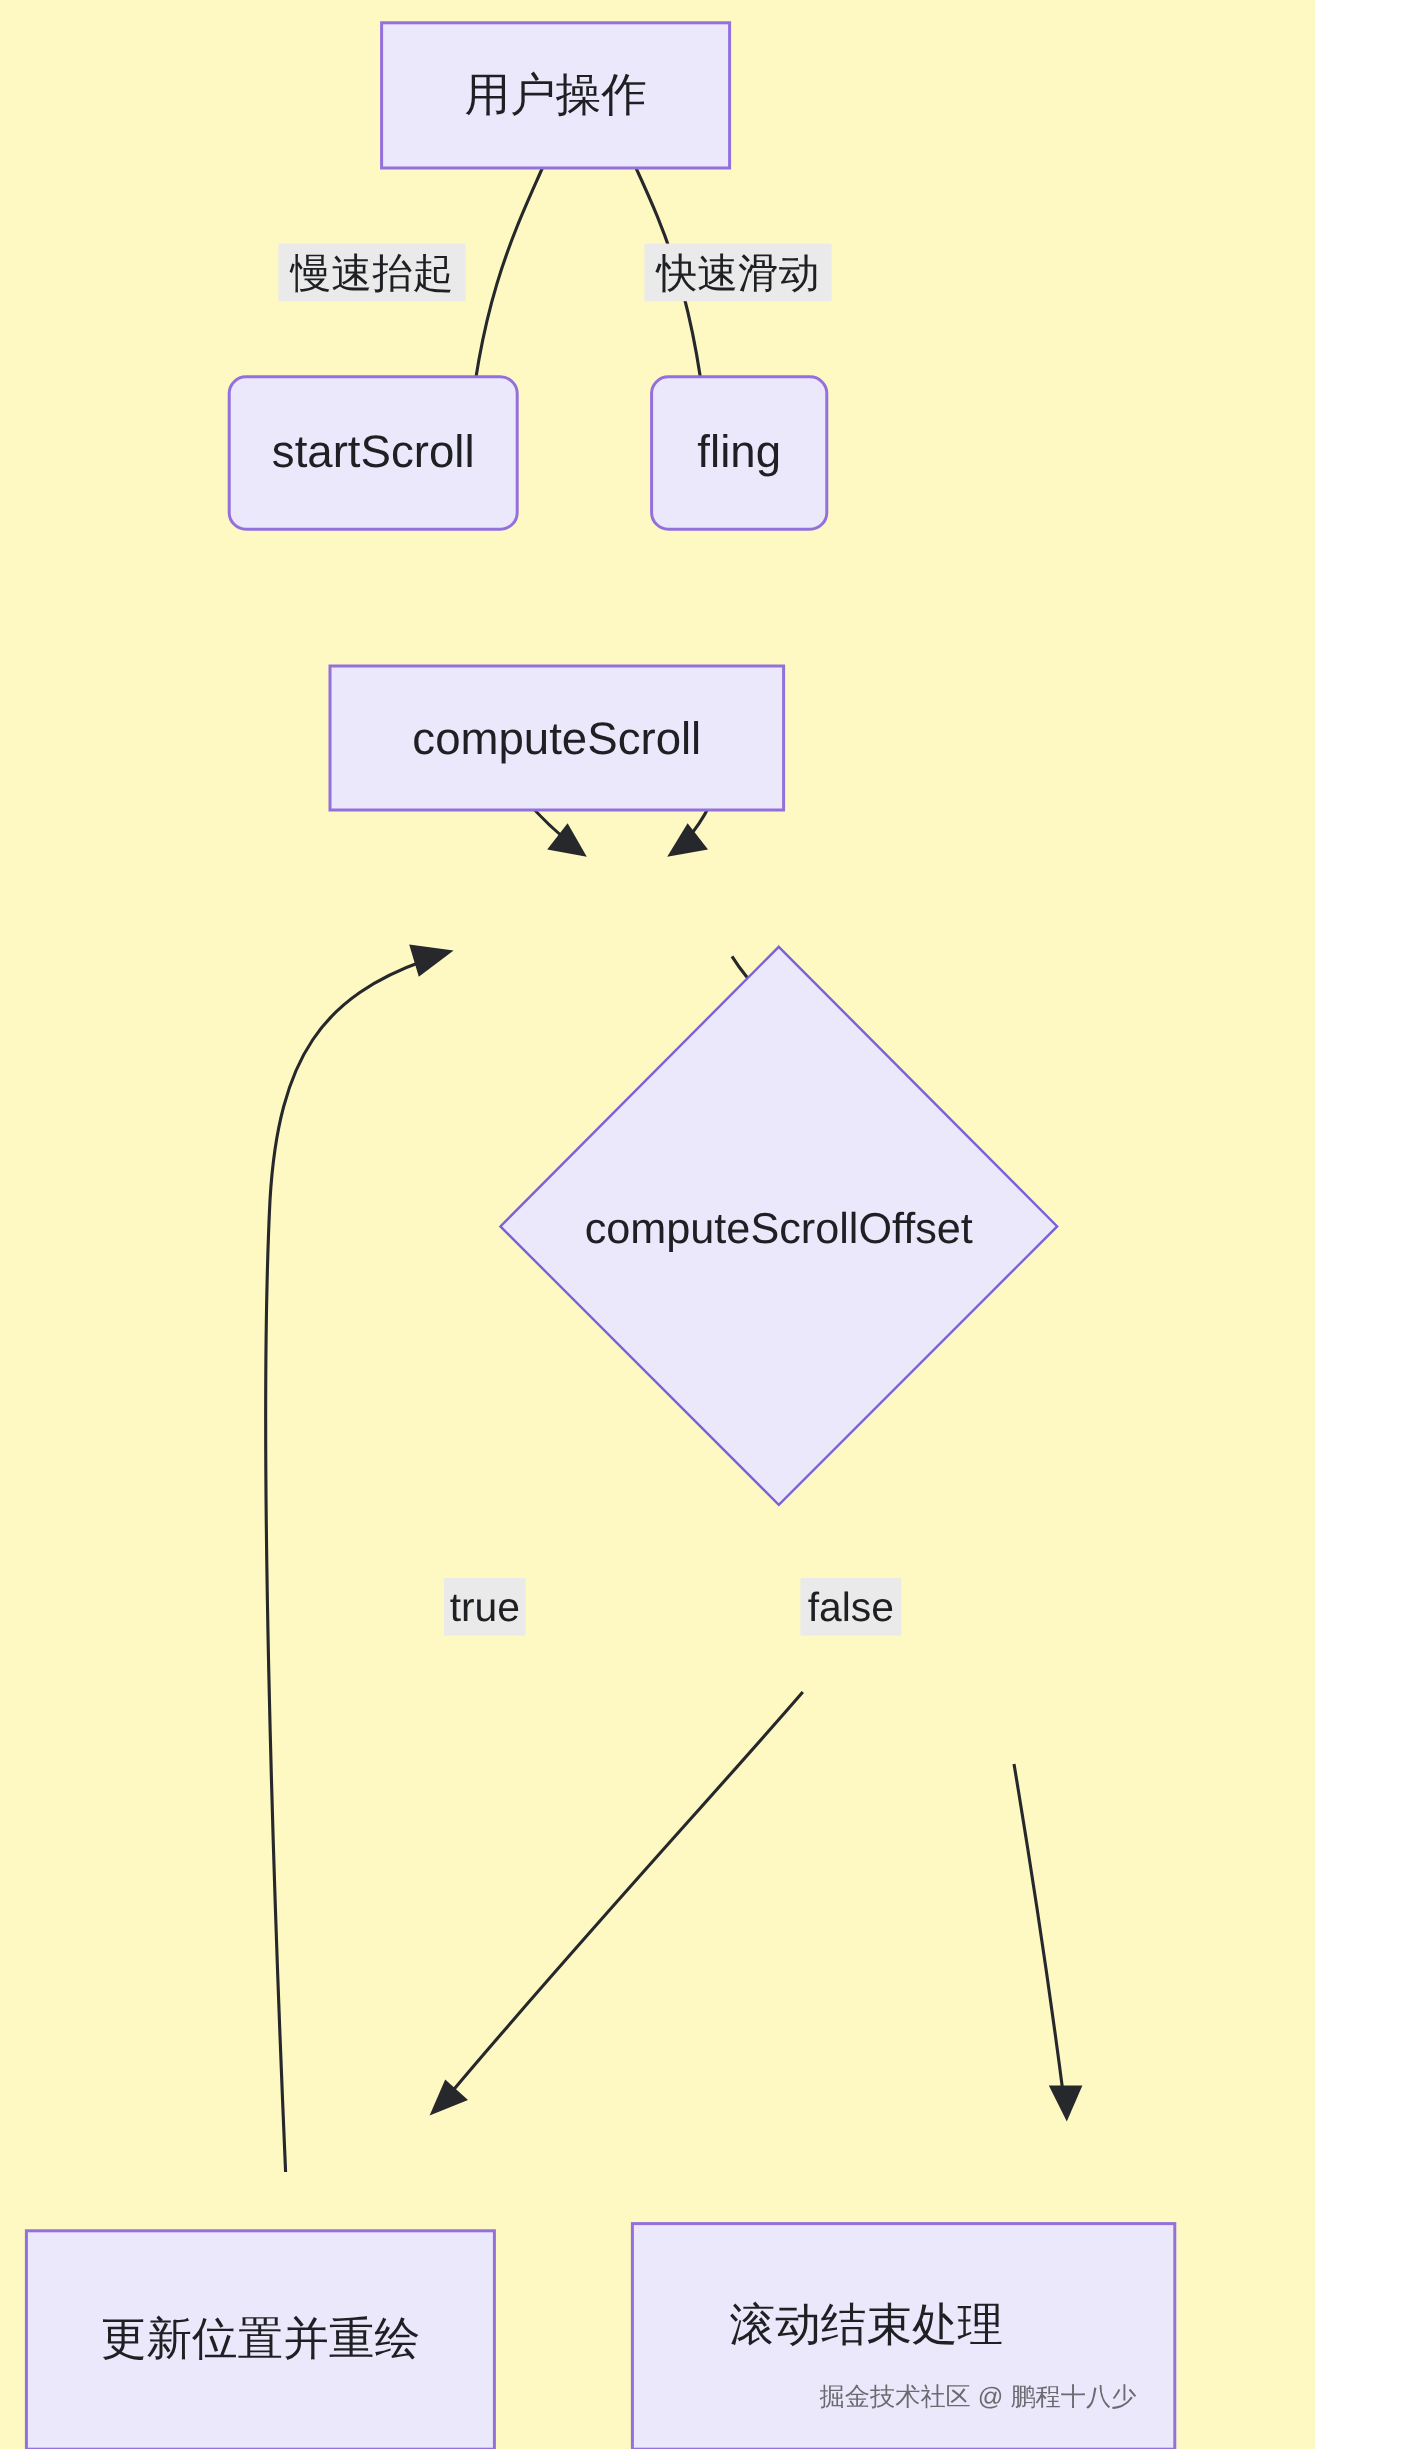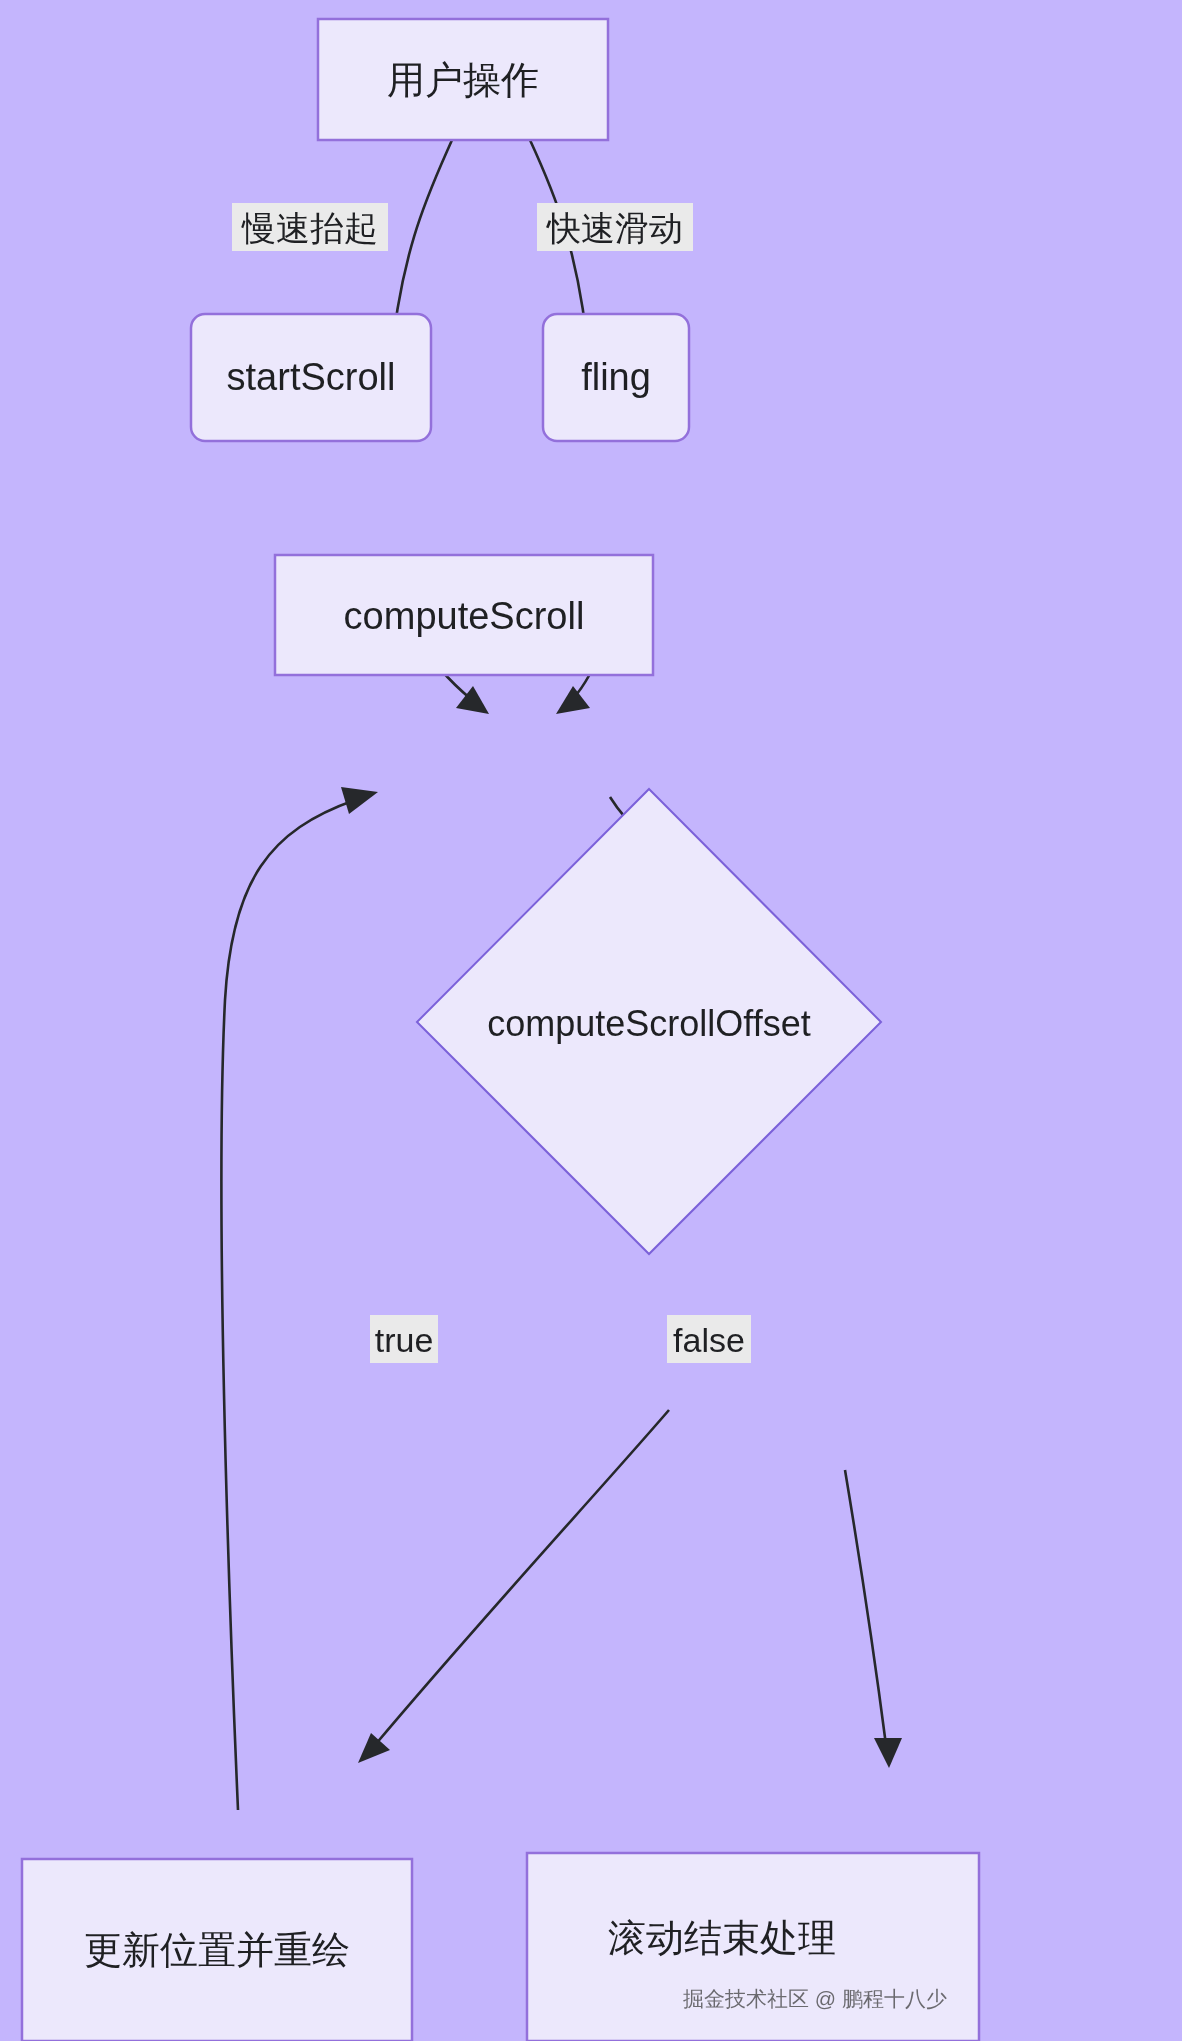--- a/index.html
+++ b/index.html
@@ -6,23 +6,23 @@
   html, body {
     margin: 0;
     padding: 0;
     background: #ffffff;
   }
   body {
     font-family: "Liberation Sans", "DejaVu Sans", sans-serif;
   }
   #canvas {
     position: relative;
-    width: 1182px;
+    width: 1096px;
     height: 2041px;
-    background: #c4b5fd;
+    background: #fef9c3;
     overflow: hidden;
   }
   #flow-svg {
     position: absolute;
     left: 0;
     top: 0;
     width: 1182px;
     height: 2041px;
   }
   .node-shape {

